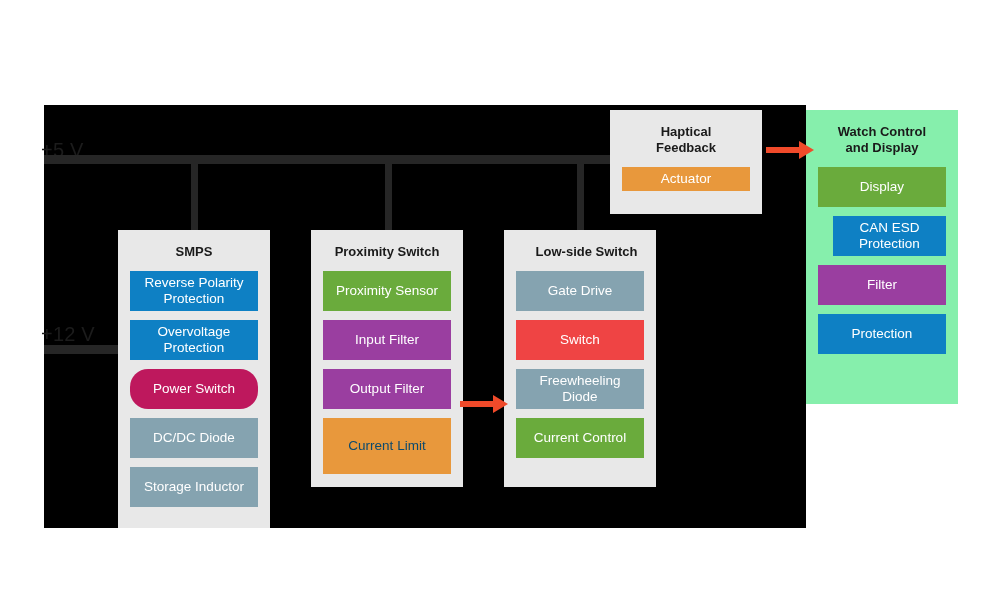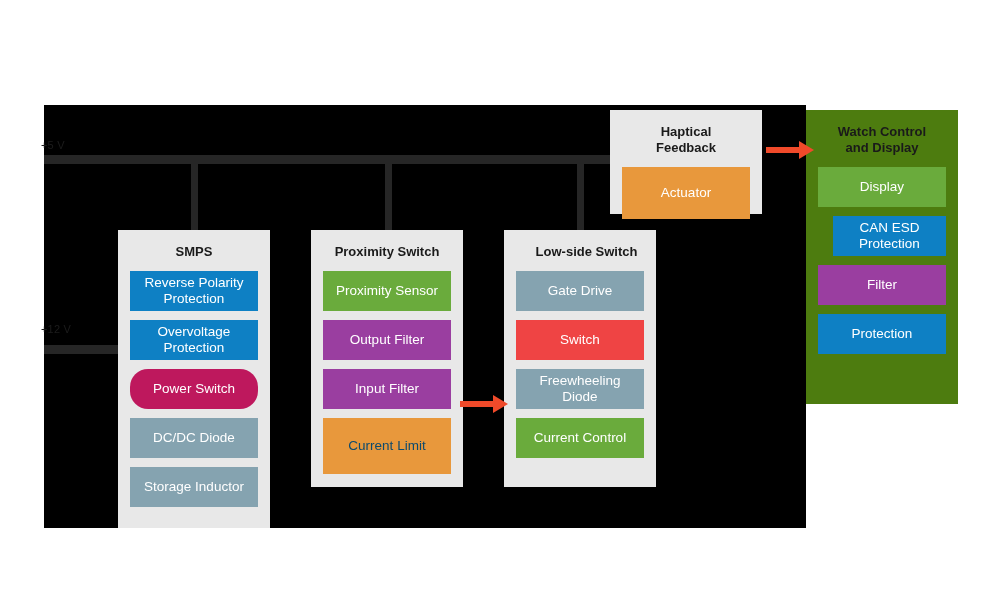--- a/index.html
+++ b/index.html
@@ -28,21 +28,21 @@
 
   
   .rail-bar {
     position: absolute;
     background: #262626;
   }
   .rail-label {
     position: absolute;
     color: #1c1c1c;
     font-weight: normal;
-    font-size: 11px;
+    font-size: 20px;
     letter-spacing: 0.2px;
     white-space: nowrap;
   }
   .drop-line {
     position: absolute;
     background: #262626;
     width: 7px;
   }
 
   
@@ -122,43 +122,43 @@
 Protection</div>
         <div class="block" style="background: #be185d; height: 40px; color: rgb(255, 255, 255); border-radius: 18px;">Power Switch</div>
         <div class="block" style="background: rgb(133, 163, 176); height: 40px; color: rgb(255, 255, 255);">DC/DC Diode</div>
         <div class="block" style="background: rgb(133, 163, 176); height: 40px; color: rgb(255, 255, 255);">Storage Inductor</div>
       </div>
     </div>
     <div class="panel" style="left: 311px; top: 230px; width: 152px; height: 257px; background: rgb(232, 232, 232);">
       <div class="panel-title" style="color: rgb(26, 26, 26);">Proximity Switch</div>
       <div class="blocks">
         <div class="block" style="background: rgb(106, 171, 60); height: 40px; color: rgb(255, 255, 255);">Proximity Sensor</div>
+        <div class="block" style="background: rgb(154, 62, 160); height: 40px; color: rgb(255, 255, 255);">Input Filter</div>
         <div class="block" style="background: rgb(154, 62, 160); height: 40px; color: rgb(255, 255, 255);">Output Filter</div>
-        <div class="block" style="background: rgb(154, 62, 160); height: 40px; color: rgb(255, 255, 255);">Input Filter</div>
         <div class="block" style="background: rgb(232, 152, 60); height: 56px; color: #0c4a6e;">Current Limit</div>
       </div>
     </div>
     <div class="panel" style="left: 504px; top: 230px; width: 152px; height: 257px; background: rgb(232, 232, 232);">
       <div class="panel-title" style="color: rgb(26, 26, 26); padding-left: 19px;">Low-side Switch</div>
       <div class="blocks">
         <div class="block" style="background: rgb(133, 163, 176); height: 40px; color: rgb(255, 255, 255);">Gate Drive</div>
         <div class="block" style="background: #ef4444; height: 40px; color: rgb(255, 255, 255);">Switch</div>
         <div class="block" style="background: rgb(133, 163, 176); height: 40px; color: rgb(255, 255, 255);">Freewheeling
 Diode</div>
         <div class="block" style="background: rgb(106, 171, 60); height: 40px; color: rgb(255, 255, 255);">Current Control</div>
       </div>
     </div>
     <div class="panel" style="left: 610px; top: 110px; width: 152px; height: 104px; background: rgb(232, 232, 232);">
       <div class="panel-title" style="color: rgb(26, 26, 26);">Haptical
 Feedback</div>
       <div class="blocks">
-        <div class="block" style="background: rgb(232, 152, 60); height: 52px; color: rgb(255, 255, 255);">Actuator</div>
+        <div class="block" style="background: rgb(232, 152, 60); height: 24px; color: rgb(255, 255, 255);">Actuator</div>
       </div>
     </div>
-    <div class="panel" style="left: 806px; top: 110px; width: 152px; height: 294px; background: #4d7c0f;">
+    <div class="panel" style="left: 806px; top: 110px; width: 152px; height: 294px; background: #86efac;">
       <div class="panel-title" style="color: rgb(26, 26, 26);">Watch Control
 and Display</div>
       <div class="blocks">
         <div class="block" style="background: rgb(106, 171, 60); height: 40px; color: rgb(255, 255, 255);">Display</div>
         <div class="block" style="background: rgb(14, 128, 196); height: 40px; color: rgb(255, 255, 255); margin-left: 15px;">CAN ESD
 Protection</div>
         <div class="block" style="background: rgb(154, 62, 160); height: 40px; color: rgb(255, 255, 255);">Filter</div>
         <div class="block" style="background: rgb(14, 128, 196); height: 40px; color: rgb(255, 255, 255);">Protection</div>
       </div>
     </div>

